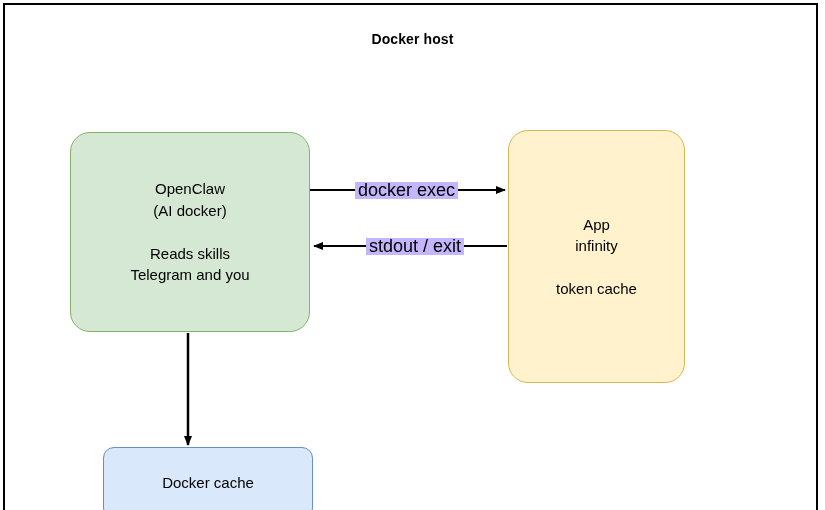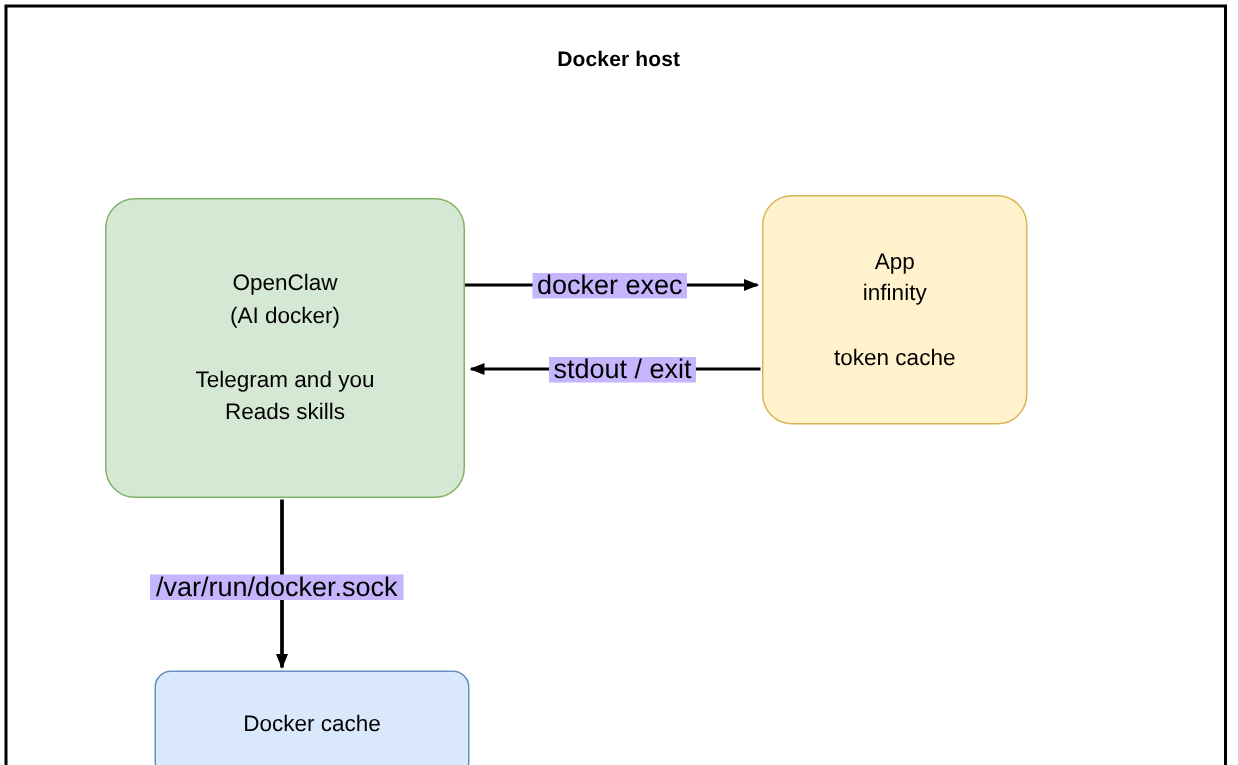--- a/index.html
+++ b/index.html
@@ -65,21 +65,21 @@
     height: 200px;
     background: #d5e8d4;
     border: 1px solid #82b366;
     border-radius: 20px;
     font-size: 15px;
   }
   #node-sidecar {
     left: 508px;
     top: 130px;
     width: 177px;
-    height: 153px;
+    height: 253px;
     background: #fff2cc;
     border: 1px solid #d6b656;
     border-radius: 20px;
     font-size: 15px;
   }
   #node-daemon {
     left: 103px;
     top: 447px;
     width: 210px;
     height: 72px;
@@ -150,32 +150,31 @@
 
     <g>
       <line x1="188" y1="333" x2="188" y2="445" stroke="#000000" stroke-width="2.5" marker-end="url(#arrowhead)"></line>
     </g>
   </svg>
 
   <div class="node" id="node-openclaw">
     <span class="node-line">OpenClaw</span>
     <span class="node-line">(AI docker)</span>
     <span class="block-gap"></span>
+    <span class="node-line">Reads skills</span>
     <span class="node-line">Telegram and you</span>
-    <span class="node-line">Reads skills</span>
   </div>
 
   <div class="node" id="node-sidecar">
     <span class="node-line">App</span>
     <span class="node-line">infinity</span>
     <span class="block-gap"></span>
     <span class="node-line">token cache</span>
   </div>
 
   <div class="node" id="node-daemon">
     <span class="node-line">Docker cache</span>
   </div>
 
   <div class="edge-label" id="label-docker-exec">docker exec</div>
   <div class="edge-label" id="label-stdout-exit">stdout / exit</div>
-  <div class="edge-label" id="label-docker-sock">/var/run/docker.sock</div>
 
 </div>
 
 </body></html>

